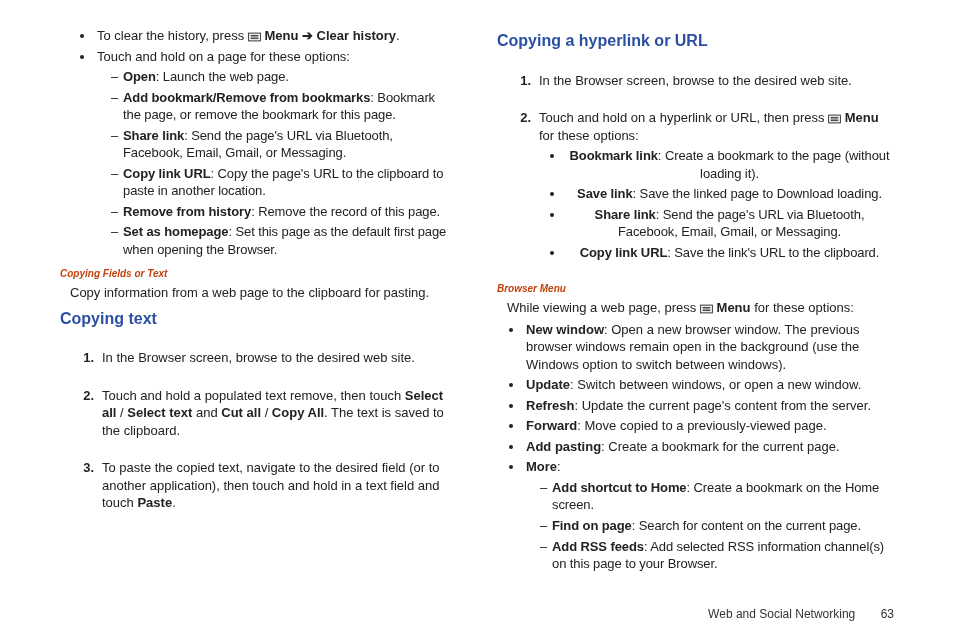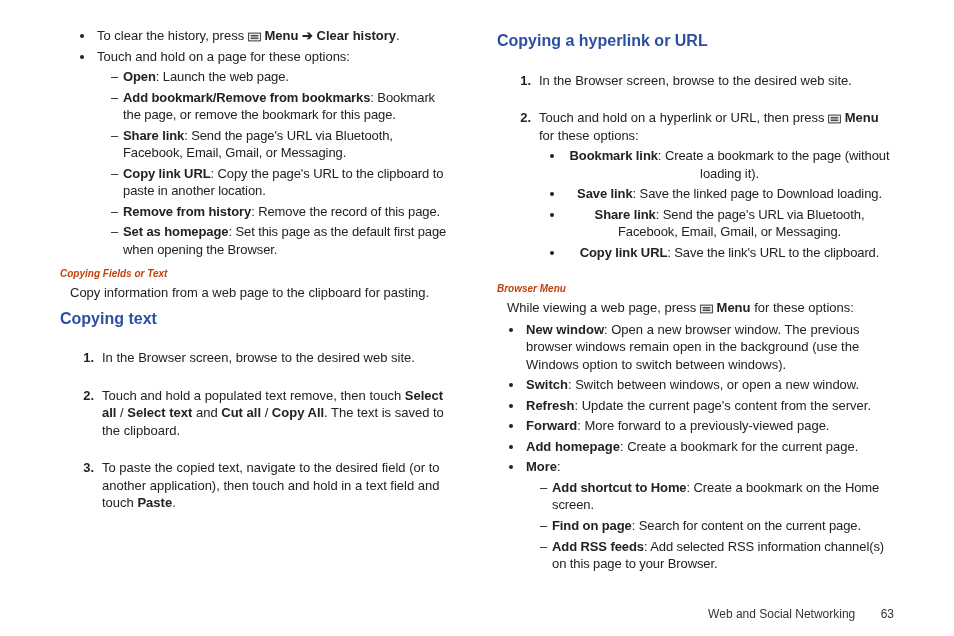--- a/index.html
+++ b/index.html
@@ -174,24 +174,24 @@
             <rect x="1" y="1" width="18" height="12" fill="none" stroke="#222" stroke-width="1.4"></rect>
             <line x1="4" y1="4.5" x2="16" y2="4.5" stroke="#222" stroke-width="1.4"></line>
             <line x1="4" y1="7" x2="16" y2="7" stroke="#222" stroke-width="1.4"></line>
             <line x1="4" y1="9.5" x2="16" y2="9.5" stroke="#222" stroke-width="1.4"></line>
           </svg>
       </span>
       <b>Menu</b><span> for these options:</span>
     </p>
     <ul class="bullets" style="padding-left:26px">
       <li><b>New window</b><span>: Open a new browser window. The previous browser windows remain open in the background (use the Windows option to switch between windows).</span></li>
-      <li><b>Switch</b><span>: Switch between windows, or open a new window.</span></li>
+      <li><b>Update</b><span>: Switch between windows, or open a new window.</span></li>
       <li><b>Refresh</b><span>: Update the current page's content from the server.</span></li>
-      <li><b>Forward</b><span>: More forward to a previously-viewed page.</span></li>
-      <li><b>Add homepage</b><span>: Create a bookmark for the current page.</span></li>
+      <li><b>Forward</b><span>: Move copied to a previously-viewed page.</span></li>
+      <li><b>Add pasting</b><span>: Create a bookmark for the current page.</span></li>
       <li><b>More</b><span>:</span>
         <ul class="sub cond">
           <li><b>Add shortcut to Home</b><span>: Create a bookmark on the Home screen.</span></li>
           <li><b>Find on page</b><span>: Search for content on the current page.</span></li>
           <li><b>Add RSS feeds</b><span>: Add selected RSS information channel(s) on this page to your Browser.</span></li>
         </ul>
       </li>
     </ul>
   </div>
 </div>

